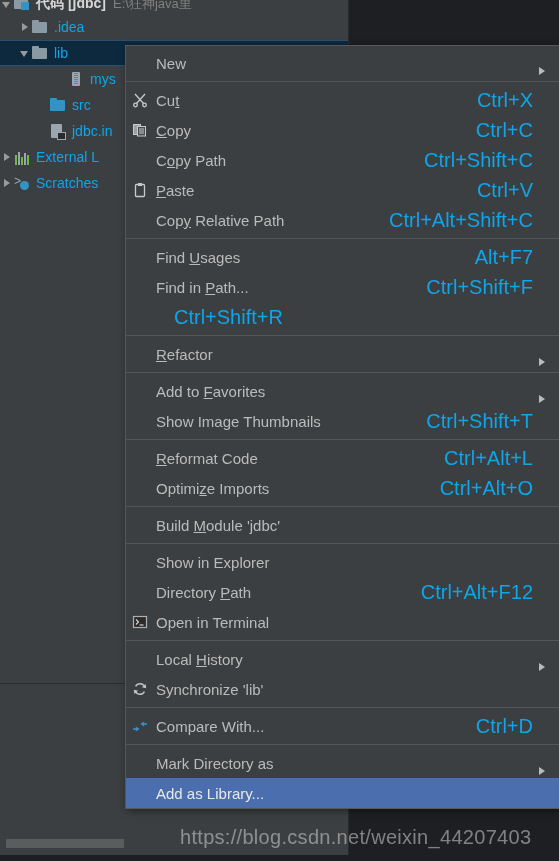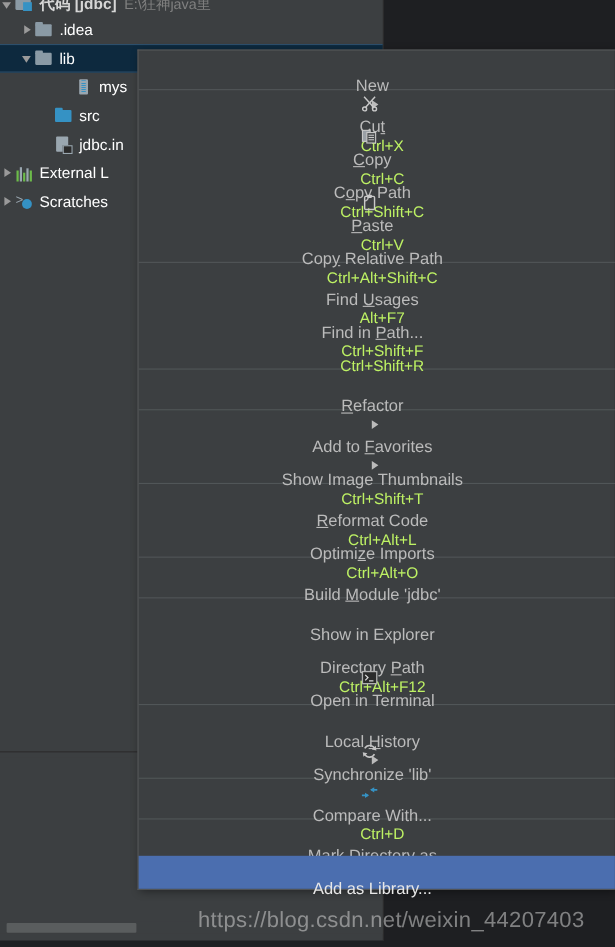--- a/index.html
+++ b/index.html
@@ -134,21 +134,21 @@
     position:absolute; left:0; top:0px;
     font-family:"Liberation Mono", monospace;
     font-size:12px; color:#9aa7b0;
   }
   .ico-scratch::after {
     content:"";
     position:absolute; left:6px; top:6px; width:9px; height:9px;
     border-radius:50%; background:#3592c4;
   }
 
-  .tree-label { font-size: 14px; color: #ffffff; }
+  .tree-label { font-size: 14px; color: #0ea5e9; }
   .tree-label.bold { font-weight: bold; color: #d6d6d6; }
   .tree-path { font-size: 13px; color: #808080; margin-left: 7px; }
 
   
   .hscroll {
     position: absolute;
     left: 0; bottom: 6px;
     width: 348px; height: 11px;
     background: #3c3f41;
   }
@@ -180,32 +180,31 @@
   .menu-item {
     position: relative;
     display: flex;
     align-items: center;
     height: 30px;
     padding: 0 12px 0 4px;
     color: #bbbbbb;
     font-size: 15px;
     white-space: nowrap;
     cursor: default;
-    flex-direction: column;
   }
   .menu-item.highlighted { background: #4b6eaf; color: #e8e8e8; }
   .menu-item .mi-icon {
     width: 22px; height: 18px; flex: 0 0 22px;
     margin-right: 4px;
     position: relative;
   }
   .menu-item .mi-label { flex: 1 1 auto; }
   .menu-item .mi-accel {
-    color: #bef264;
-    font-size: 14px;
+    color: #0ea5e9;
+    font-size: 20px;
     margin-left: 18px;
   }
   .menu-item .mi-arrow { width: 14px; flex: 0 0 14px; position: relative; }
   .menu-item .mi-arrow.on::after {
     content: "";
     position: absolute; right: 2px; top: 4px;
     border-left: 6px solid #bbbbbb;
     border-top: 4.5px solid transparent;
     border-bottom: 4.5px solid transparent;
   }

